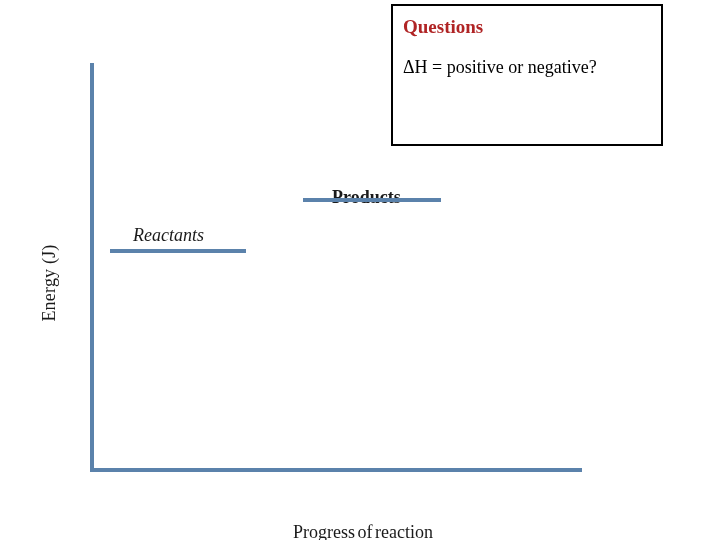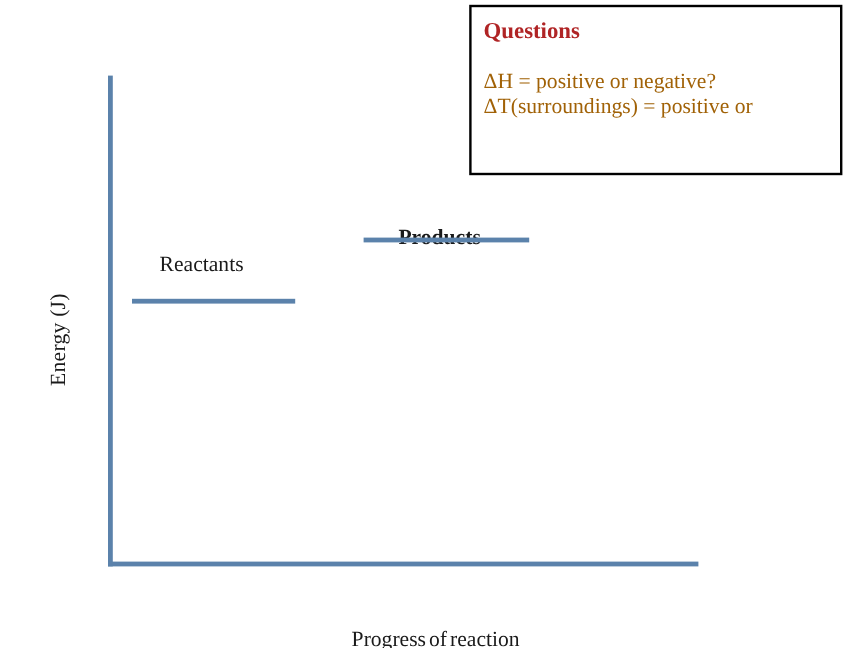--- a/index.html
+++ b/index.html
@@ -53,44 +53,44 @@
     background: #5b82ab;
   }
   .level-line.reactants { left: 110px; top: 249px; width: 136px; }
   .level-line.products  { left: 303px; top: 198px; width: 138px; }
 
   .level-label {
     position: absolute;
     white-space: nowrap;
     font-size: 18px;
   }
-  .level-label.reactants { left: 133px; top: 210px; }
+  .level-label.reactants { left: 133px; top: 225px; font-style: italic; }
   .level-label.products  { left: 332px; top: 187px; font-weight: bold; }
 
   
   .qbox {
     position: absolute;
     left: 391px; top: 4px;
-    width: 311px; height: 142px;
+    width: 272px; height: 142px;
     border: 2px solid #000000;
     background: #ffffff;
     box-sizing: border-box;
     padding: 9px 10px 0 10px;
   }
   .qtitle {
     color: #b02425;
     font-weight: bold;
     font-size: 19px;
     line-height: 24px;
   }
   .qbody {
     margin-top: 18px;
     font-size: 18px;
     line-height: 21px;
-    color: #a16207;
+    color: #000000;
   }
 </style>
 </head>
 <body>
 
 <div class="stage">
 
   <div class="y-axis"></div>
   <div class="x-axis"></div>
 
@@ -100,17 +100,16 @@
   <div class="level-label reactants">Reactants</div>
   <div class="level-line reactants"></div>
 
   <div class="level-label products">Products</div>
   <div class="level-line products"></div>
 
   <div class="qbox">
     <div class="qtitle">Questions</div>
     <div class="qbody">
       <div>ΔH = positive or negative?</div>
-      <div>ΔT(surroundings) = positive or</div>
     </div>
   </div>
 
 </div>
 
 </body></html>

